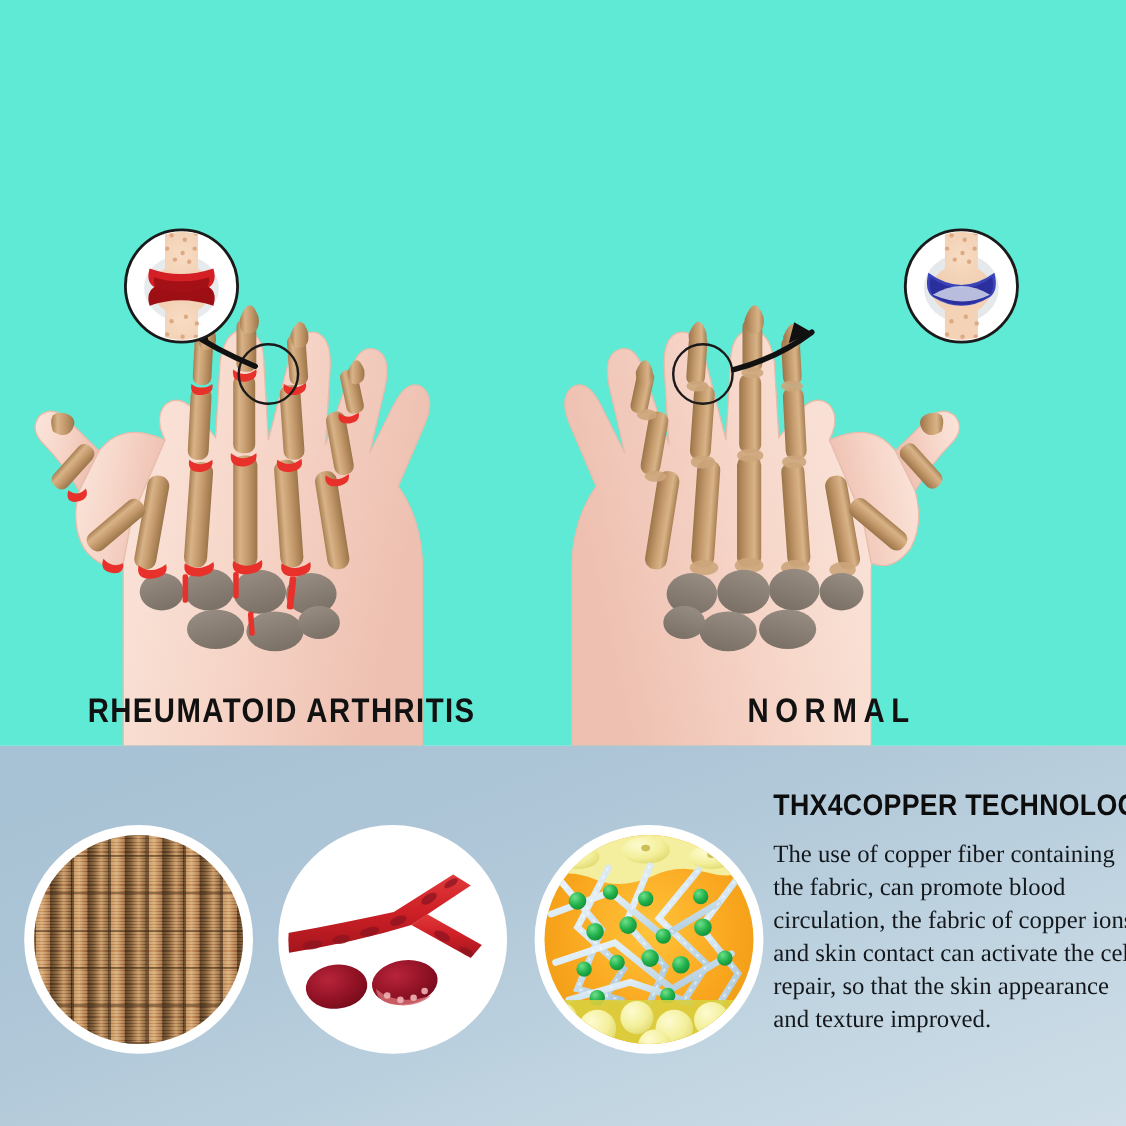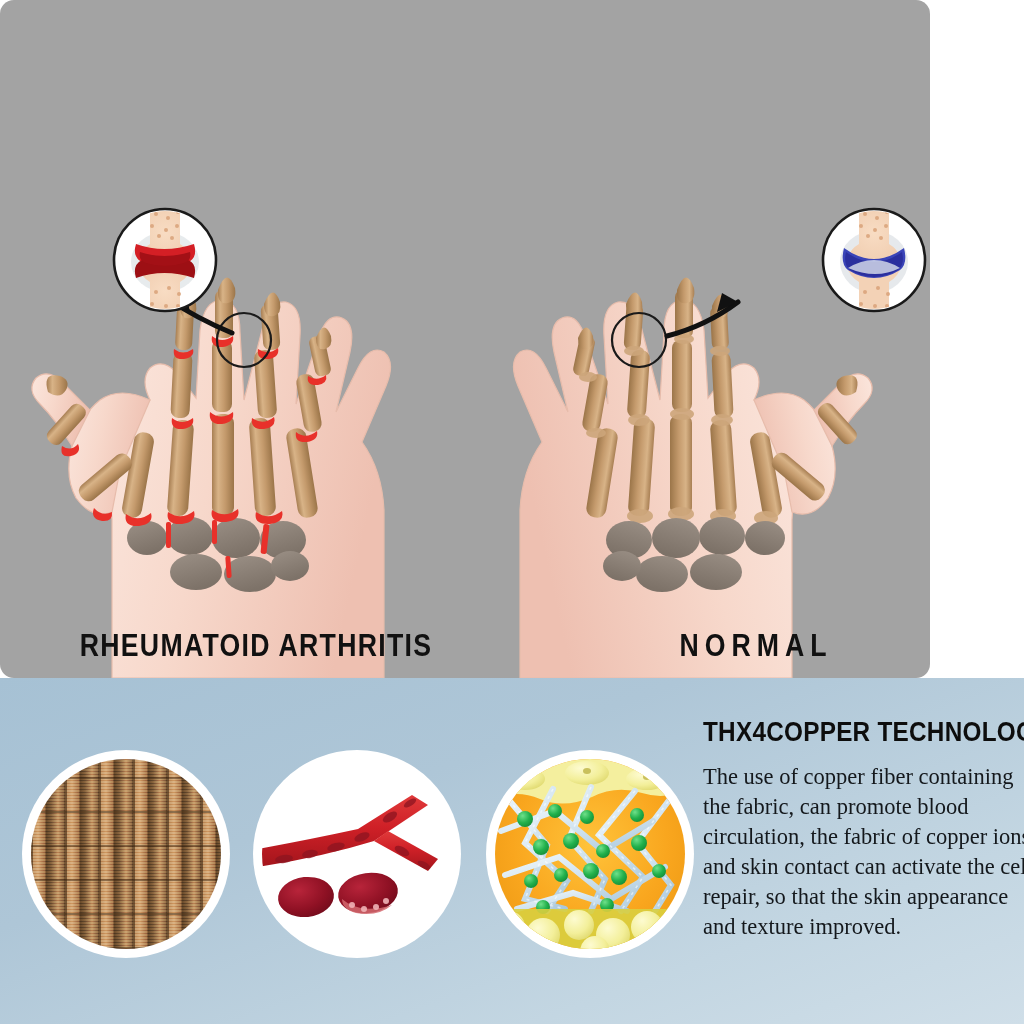--- a/index.html
+++ b/index.html
@@ -5,23 +5,22 @@
   html,body{margin:0;padding:0;}
   body{
     width:1024px;height:1024px;overflow:hidden;
     font-family:"Liberation Sans",sans-serif;
     background:#ffffff;
   }
   #page{position:relative;width:1024px;height:1024px;overflow:hidden;}
 
   
   #top-panel{
-    position:absolute;left:0;top:0;width:930px;height:678px;
-    background:#a3a3a3;
-    border-radius:14px;
+    position:absolute;left:0;top:0;width:1024px;height:678px;
+    background:#5eead4;
   }
   .hand-block{position:absolute;top:0;height:678px;}
   #arthritis-block{left:0;width:512px;}
   #normal-block{left:500px;width:512px;}
 
   .hand-label{
     position:absolute;bottom:14px;width:100%;text-align:center;
     font-family:"Liberation Sans",sans-serif;
     font-weight:700;color:#111111;
     font-size:31px;letter-spacing:1.5px;

